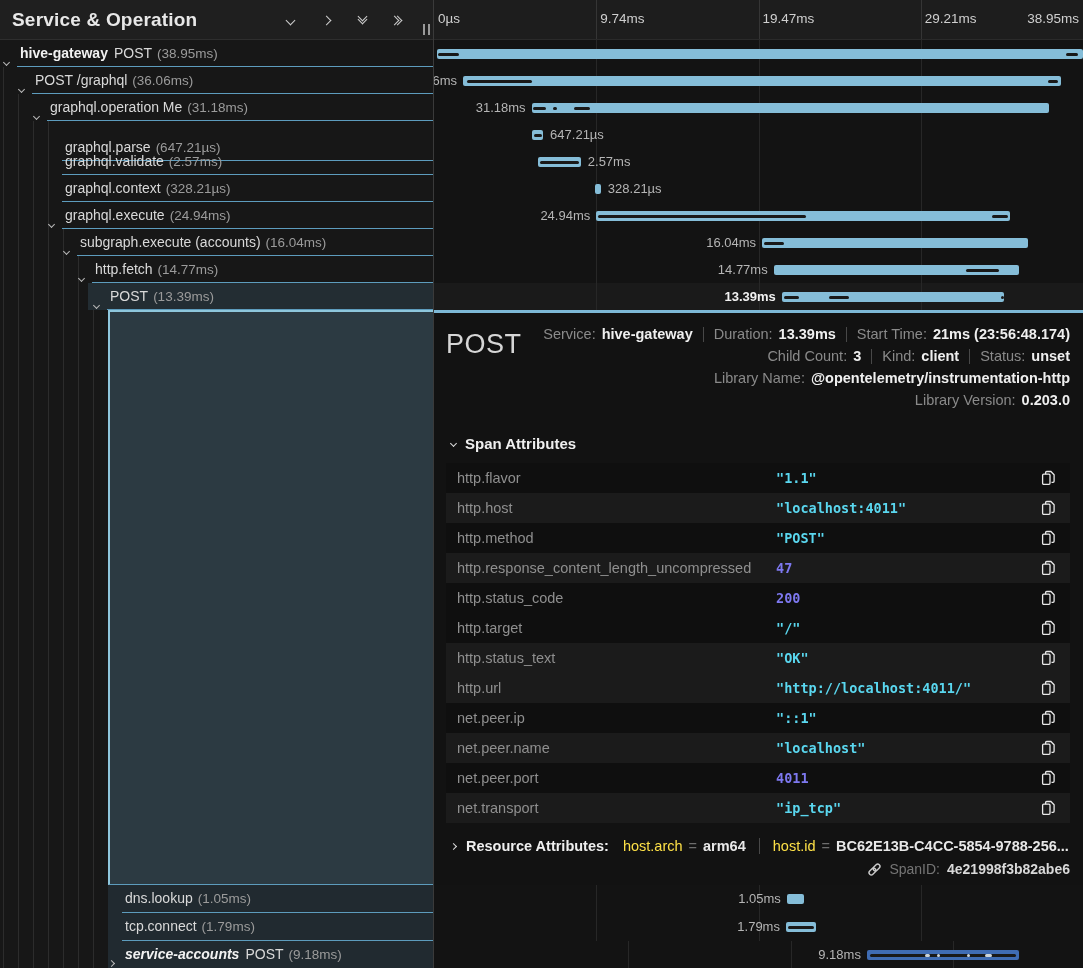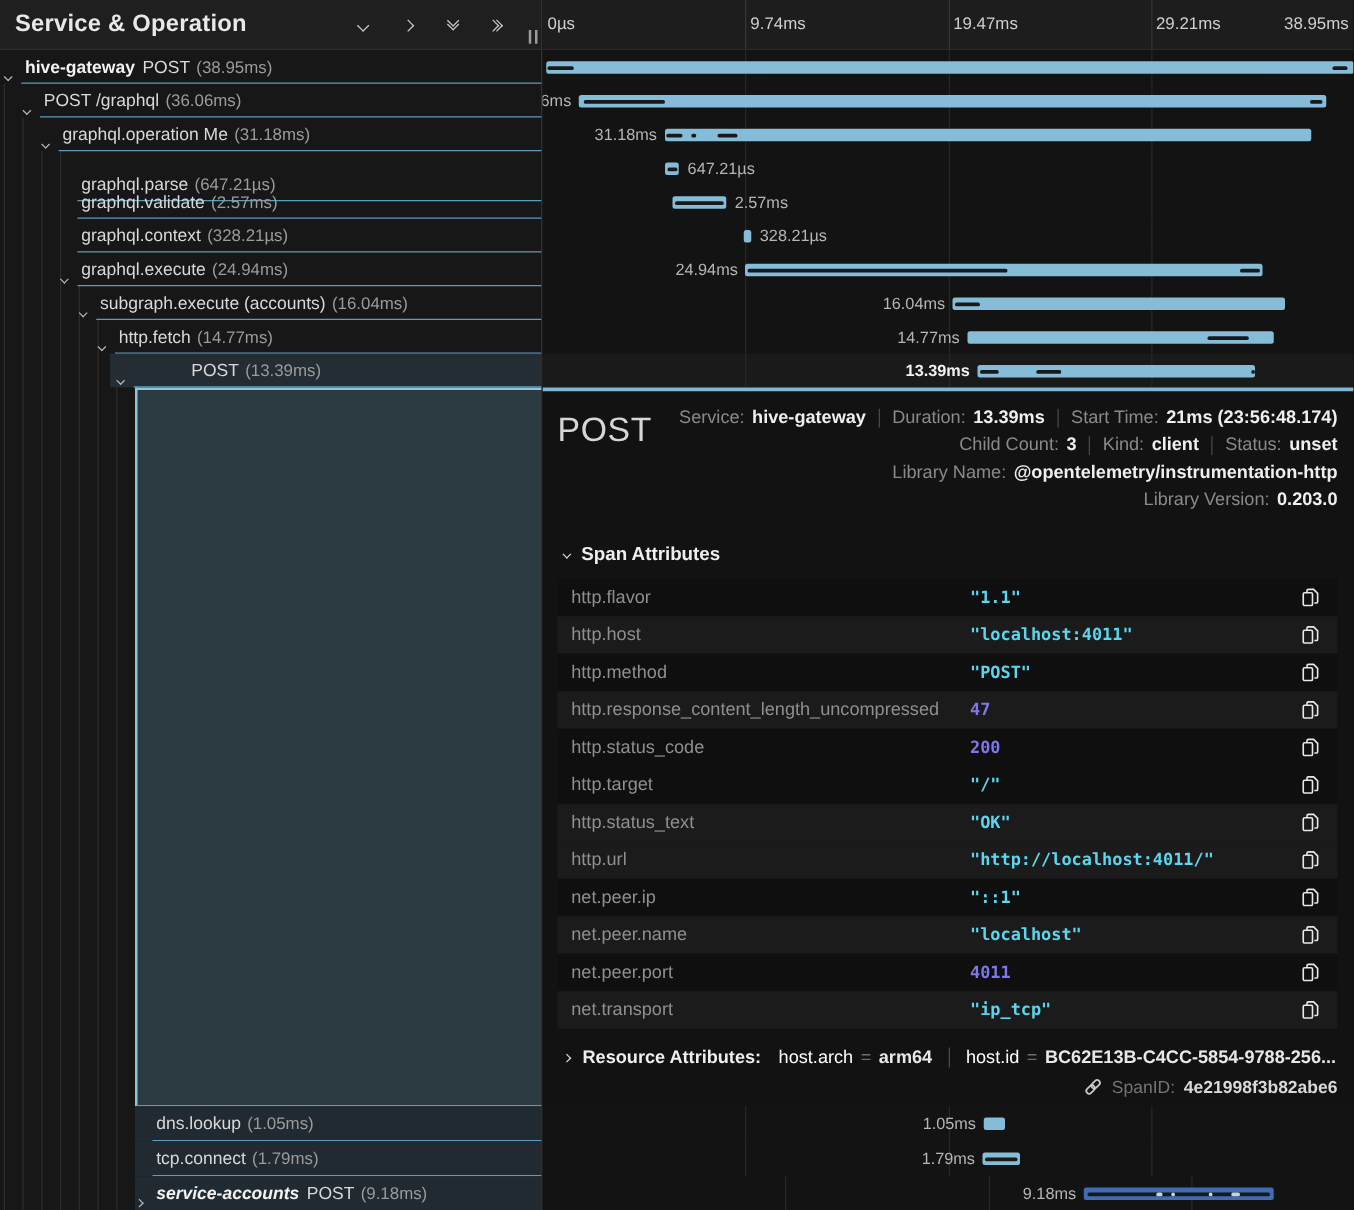--- a/index.html
+++ b/index.html
@@ -71,21 +71,21 @@
   .attr-row.even { background:#1b1b1b; }
   .attr-key { font-size:14.5px; color:#8f8f8f; }
   .attr-value { position:absolute; left:330px; font-family:"DejaVu Sans Mono", monospace; font-size:13.5px; font-weight:700; white-space:nowrap; }
   .attr-value.string { color:#5ad7ef; }
   .attr-value.number { color:#7d78ef; }
   .copy-btn { position:absolute; right:13px; top:7px; width:16px; height:16px; cursor:pointer; }
 
   .resource-line { margin-top:15px; display:flex; align-items:center; font-size:14.5px; padding-left:5px; }
   .resource-line .chev { width:5px; height:5px; border-color:#dcdcdc; margin-right:10px; }
   .res-title { color:#efefef; font-weight:700; margin-right:14px; }
-  .res-key { color:#ffffff; }
+  .res-key { color:#fde047; }
   .res-eq { color:#6d6d6d; margin:0 6px; }
   .res-val { color:#e8e8e8; font-weight:700; }
   .res-sep { width:1px; height:16px; background:#484848; margin:0 13px; }
 
   .spanid-line { margin-top:7px; display:flex; justify-content:flex-end; align-items:center; gap:7px; font-size:14px; }
   .spanid-label { color:#757575; }
   .spanid-value { color:#d9d9d9; font-weight:700; }
 </style>
 </head>
 <body>
@@ -164,21 +164,21 @@
           <div class="underline" style="left: 77px;"></div>
         </div>
         <div class="trow-l" style="top: 256px;">
           <div class="rchev" style="left: 79px;"><i class="chev down"></i></div>
           <div class="lbl" style="left: 95px;"><span>http.fetch</span><span class="dur">(14.77ms)</span></div>
           <div class="underline" style="left: 92px;"></div>
         </div>
         <div class="trow-l" style="top: 283px;">
           <div class="hl" style="left: 88px;"></div>
           <div class="rchev" style="left: 94px;"><i class="chev down"></i></div>
-          <div class="lbl" style="left: 110px; margin-left: 43px;"><span>POST</span><span class="dur">(13.39ms)</span></div>
+          <div class="lbl" style="left: 110px;"><span>POST</span><span class="dur">(13.39ms)</span></div>
           <div class="underline" style="left: 107px;"></div>
         </div>
       </div>
     <div class="detail-spacer"></div>
     <div id="tree-bottom">
         <div class="trow-l" style="top: 885px; height: 28px;">
           <div class="hl" style="left: 108px; background: rgb(33, 42, 48);"></div>
           <div class="lbl" style="left: 125px;"><span>dns.lookup</span><span class="dur">(1.05ms)</span></div>
           <div class="underline" style="left: 122px;"></div>
         </div>

